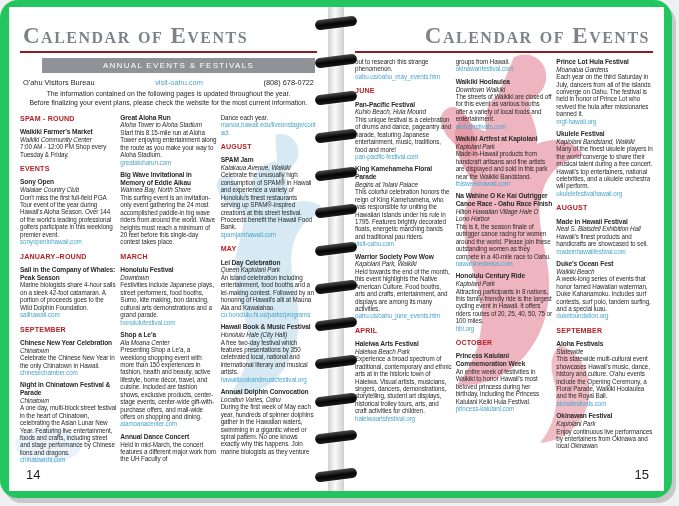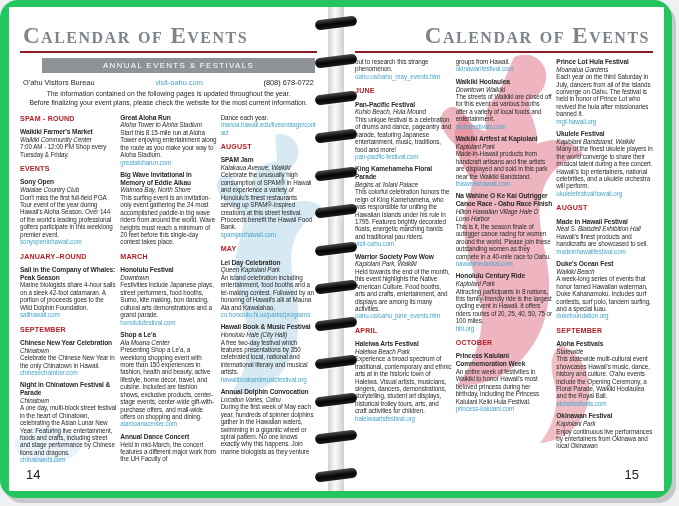--- a/index.html
+++ b/index.html
@@ -63,21 +63,21 @@
     margin:7px 0 5px;letter-spacing:.2px;
   }
   .col > .month:first-child{margin-top:1px;}
   .event{margin-bottom:5px;}
   .event .title{font-weight:bold;font-size:6.6px;}
   .event .venue{font-style:italic;}
   a.url{color:var(--link-blue,#4aa6cb);text-decoration:none;cursor:pointer;}
   .event a.url{display:block;word-break:break-all;}
   .pagenum{position:absolute;bottom:9px;font-size:13px;color:#1e1e1e;z-index:3;}
   .pn-left{left:17px;}
-  .pn-right{right:25px;margin-top:44px;}
+  .pn-right{right:15px;margin-top:44px;}
   .wm{position:absolute;pointer-events:none;z-index:1;}
   .wm-blue{right:-8px;top:112px;width:178px;height:318px;opacity:.7;}
   .wm-blue-blob{left:4px;bottom:24px;width:70px;height:44px;opacity:.55;}
   .wm-pink{left:96px;top:38px;width:215px;height:436px;opacity:.85;}
 </style>
 </head>
 <body>
 
 <div class="book">
 

